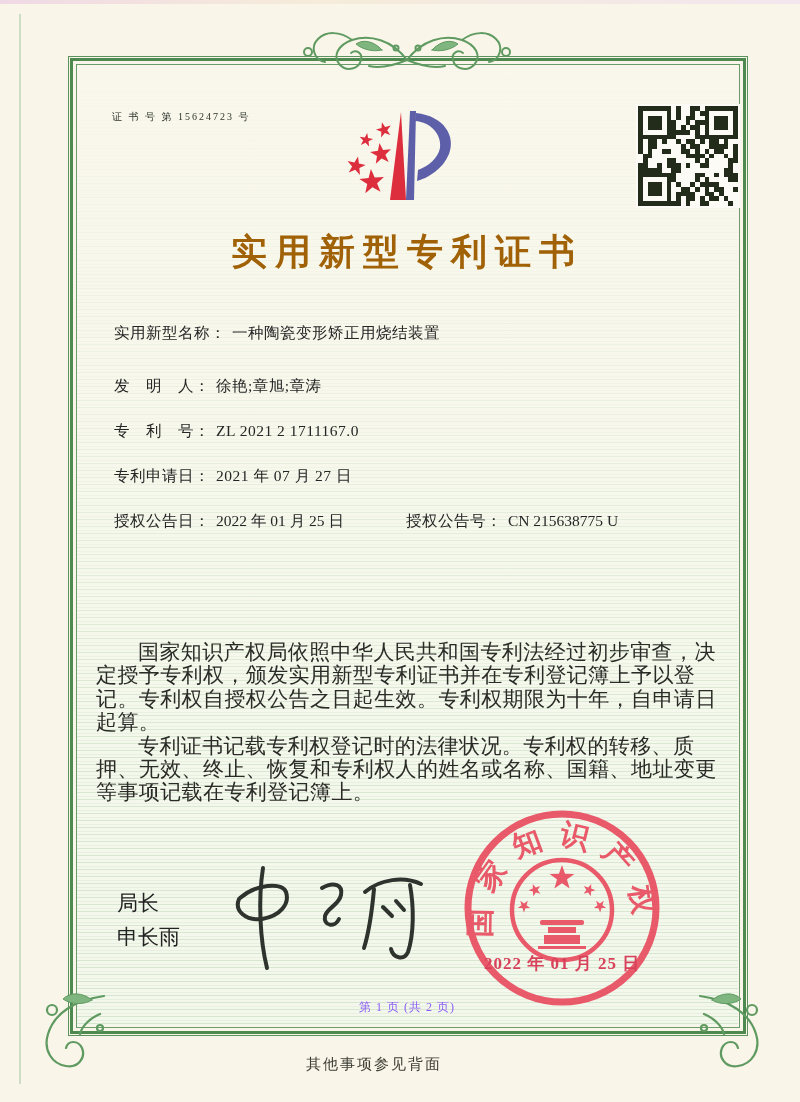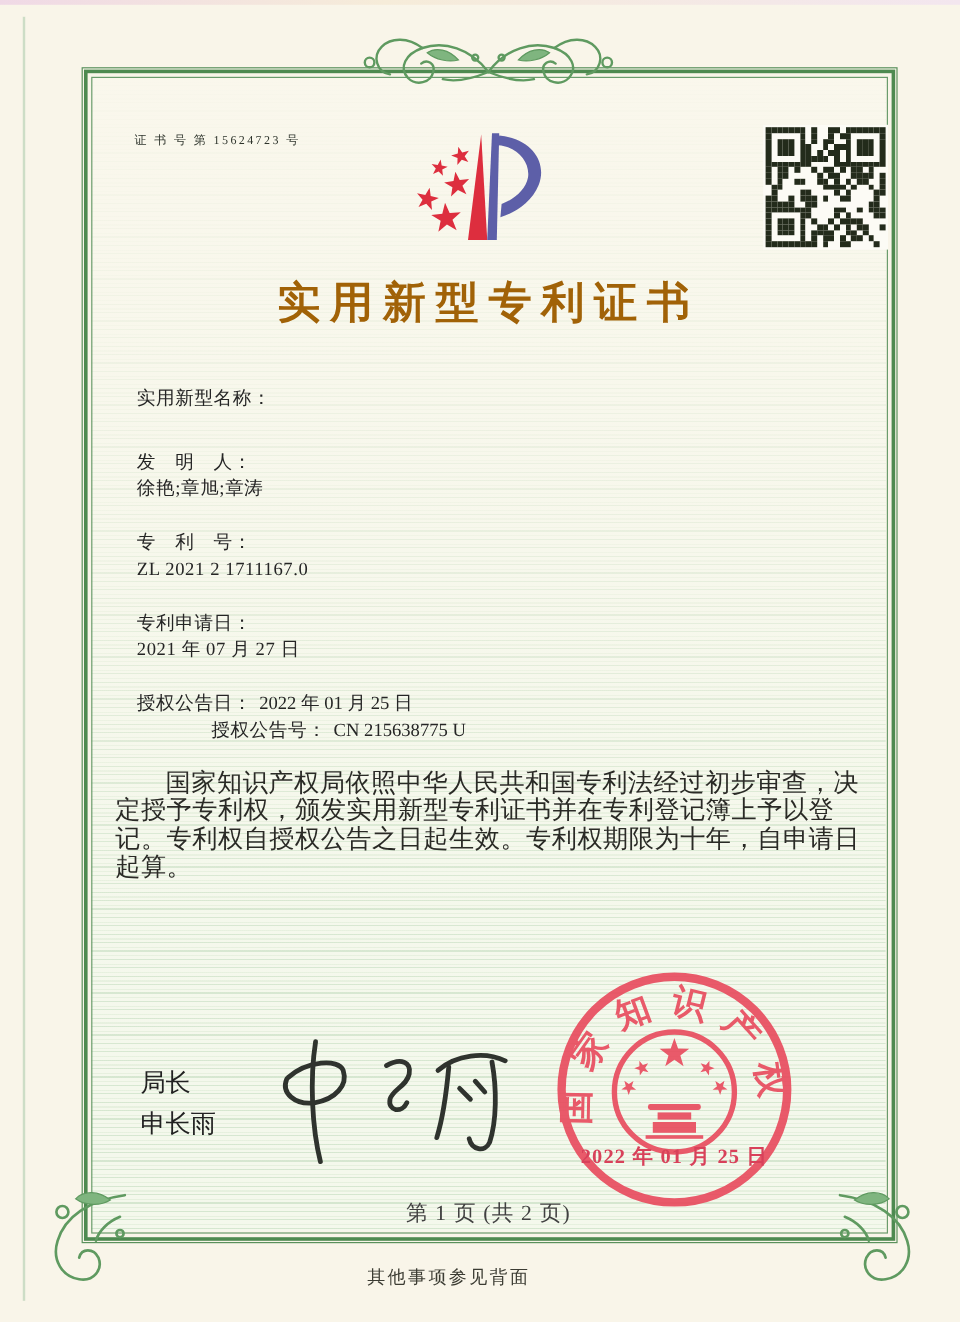--- a/index.html
+++ b/index.html
@@ -37,41 +37,41 @@
   }
   .qm{background:#232b1b;}
 
   .title{
     position:absolute;left:68px;top:228px;width:678px;margin:0;
     text-align:center;font-size:36px;font-weight:700;letter-spacing:8px;
     color:#a16207;
   }
 
   .fields{position:absolute;left:114px;top:322px;width:580px;font-size:15.5px;line-height:22px;}
-  .row{display:flex;margin-bottom:23px;flex-direction:column;}
+  .row{display:flex;margin-bottom:23px;}
   .row.first{margin-bottom:31px;}
   .row.addr{margin-bottom:6px;}
   .row .lab{white-space:nowrap;margin-right:6px;letter-spacing:.5px;}
   .row .val{flex:1;letter-spacing:.5px;}
   .grant{display:flex;}
   .grant .pair2{margin-left:62px;}
 
   .body-text{position:absolute;left:96px;top:641px;width:623px;font-size:21px;line-height:23.4px;letter-spacing:.4px;color:#2a2a26;}
   .body-text p{margin:0;text-indent:2em;}
 
   .official{position:absolute;left:117px;top:886px;font-size:21px;line-height:34px;color:#222;font-family:"Liberation Sans","DejaVu Sans",sans-serif;}
   .sig{position:absolute;left:222px;top:858px;width:215px;height:118px;}
 
   .seal{position:absolute;left:458px;top:806px;width:208px;height:208px;opacity:.9;}
   .seal-date{
     position:absolute;left:458px;top:952px;width:208px;text-align:center;
     color:#d8415a;font-size:17px;letter-spacing:1px;font-weight:600;
   }
 
-  .page-num{position:absolute;left:68px;top:999px;width:678px;text-align:center;font-size:18px;letter-spacing:1px;color:#404040;}
+  .page-num{position:absolute;left:68px;top:999px;width:678px;text-align:center;font-size:12px;letter-spacing:1px;color:#8b5cf6;}
   .back-note{position:absolute;left:0;top:1055px;width:748px;text-align:center;font-size:15px;letter-spacing:2px;color:#3c3c33;}
 
   .ornament-top{position:absolute;left:282px;top:28px;width:250px;height:58px;}
   .flourish{position:absolute;width:84px;height:84px;}
   .flourish.bl{left:30px;top:988px;}
   .flourish.br{left:690px;top:988px;transform:scaleX(-1);}
 </style>
 </head>
 <body>
 
@@ -572,20 +572,21 @@
     <div></div>
     <div class="qm"></div>
     <div></div>
   </div>
 
 <h1 class="title">实用新型专利证书</h1>
 
 <div class="fields">
   <div class="row first">
     <span class="lab">实用新型名称：</span>
+    <span class="val">一种陶瓷变形矫正用烧结装置</span>
   </div>
   <div class="row">
     <span class="lab">发　明　人：</span>
     <span class="val">徐艳;章旭;章涛</span>
   </div>
   <div class="row">
     <span class="lab">专　利　号：</span>
     <span class="val">ZL 2021 2 1711167.0</span>
   </div>
   <div class="row">
@@ -597,20 +598,21 @@
       <span class="lab">授权公告日：</span><span>2022 年 01 月 25 日</span>
     </span>
     <span class="pair2">
       <span class="lab">授权公告号：</span><span>CN 215638775 U</span>
     </span>
   </div>
 </div>
 
 <div class="body-text">
   <p>国家知识产权局依照中华人民共和国专利法经过初步审查，决定授予专利权，颁发实用新型专利证书并在专利登记簿上予以登记。专利权自授权公告之日起生效。专利权期限为十年，自申请日起算。</p>
+  <p>专利证书记载专利权登记时的法律状况。专利权的转移、质押、无效、终止、恢复和专利权人的姓名或名称、国籍、地址变更等事项记载在专利登记簿上。</p>
 </div>
 
 <div class="official">
   <div>局长</div>
   <div>申长雨</div>
 </div>
 
 <svg class="sig" viewBox="0 0 215 118">
   <g fill="none" stroke="#2f332e" stroke-width="4" stroke-linecap="round">
     <path d="M18,40 C34,26 60,24 64,34 C68,46 58,58 40,61 C24,63 12,53 17,41"></path>

